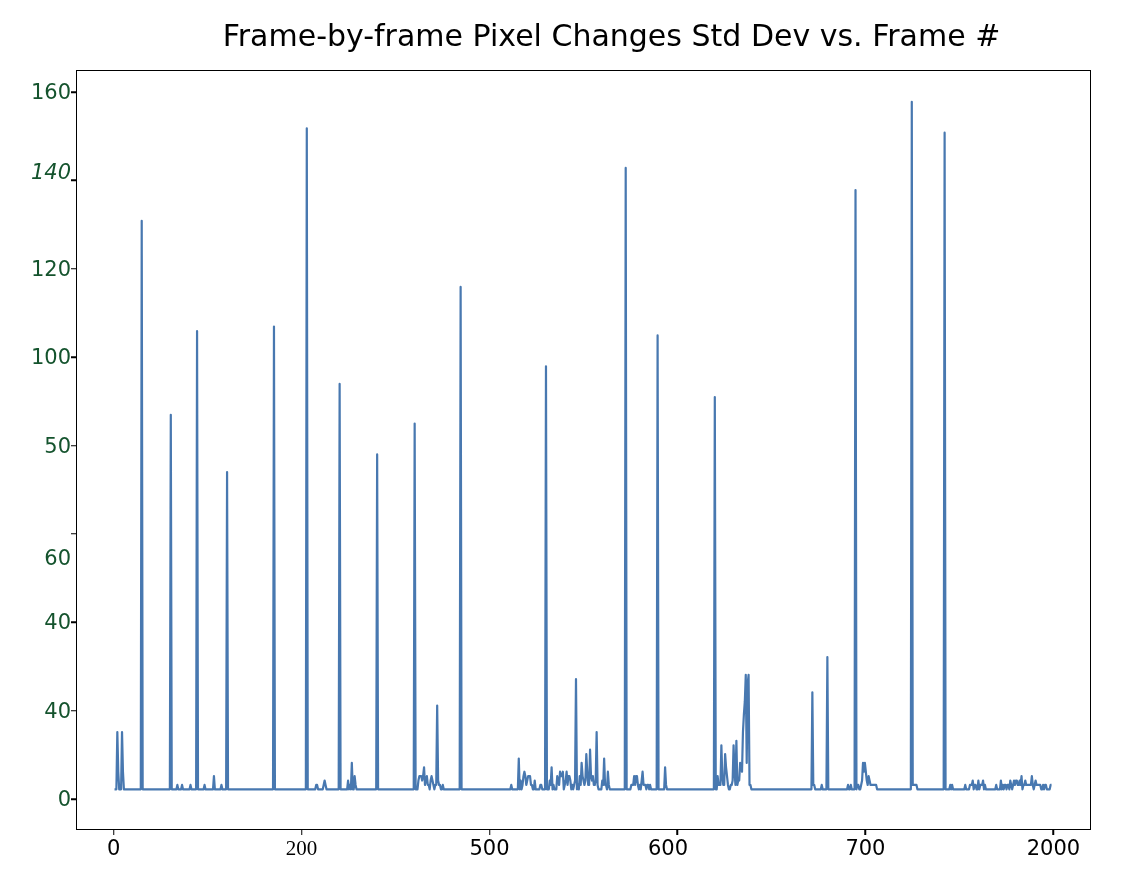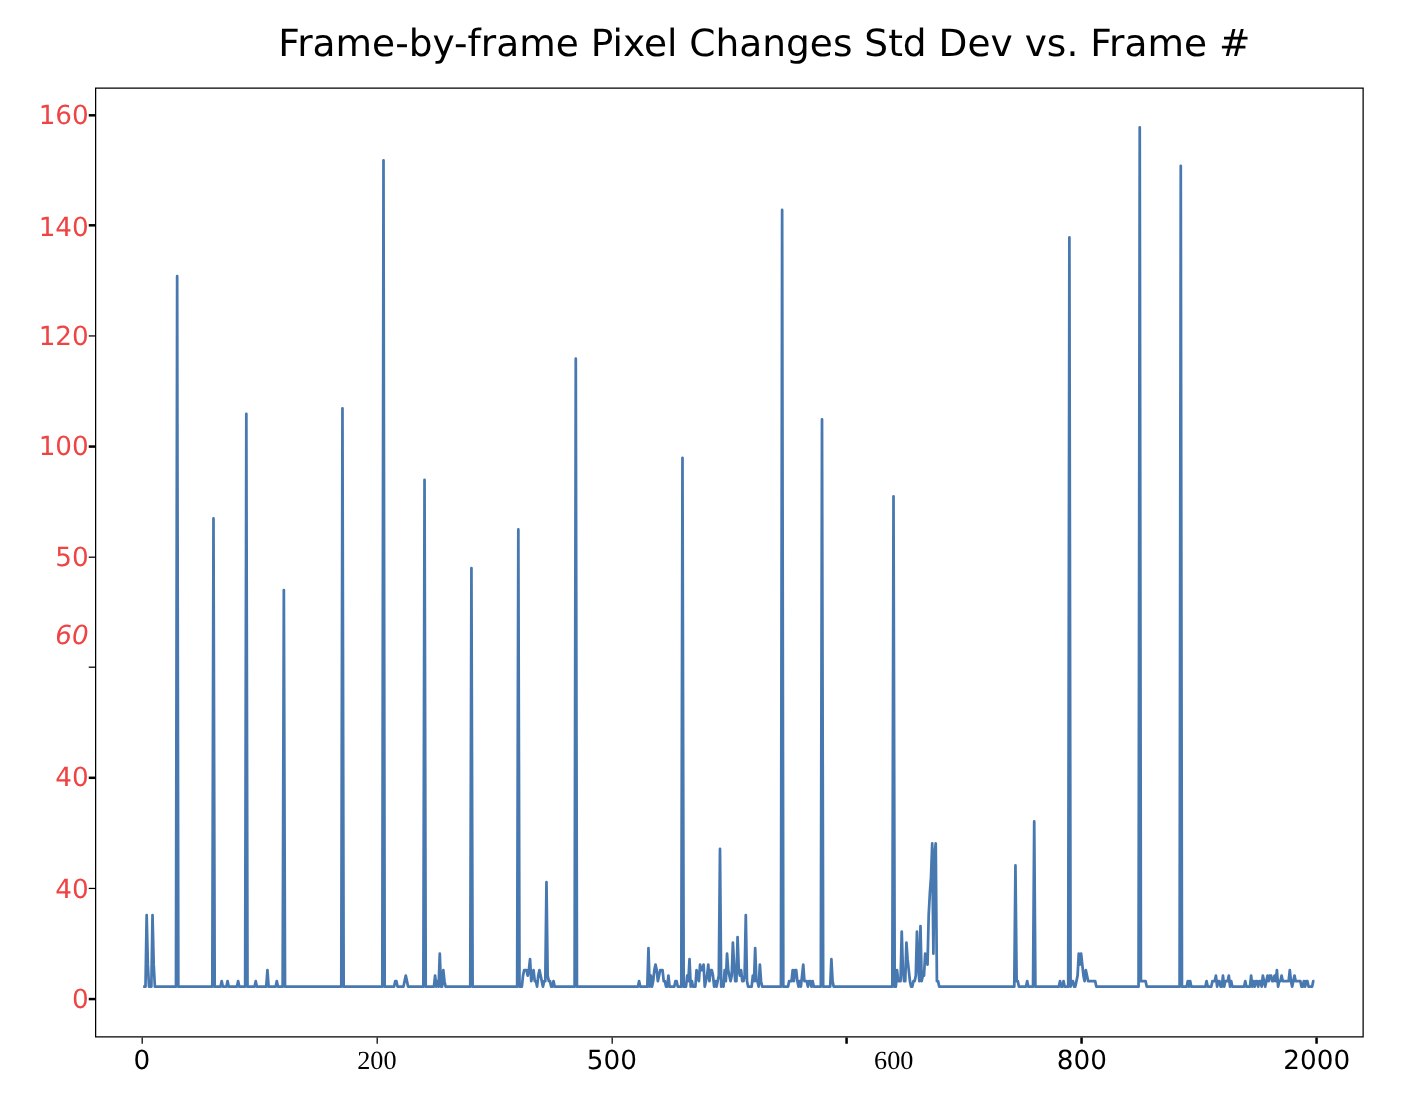--- a/index.html
+++ b/index.html
@@ -39,21 +39,21 @@
     top: 0;
     width: 100%;
     height: 100%;
   }
   .tick-y {
     position: absolute;
     right: 1056px; 
     text-align: right;
     transform: translateY(-50%);
     font-size: 21px;
-    color: #ef4444;
+    color: #14532d;
   }
   .tick-x {
     position: absolute;
     top: 836px;
     transform: translateX(-50%);
     font-size: 21px;
     color: #000000;
   }
   .tick-mark-y {
     position: absolute;
@@ -84,37 +84,37 @@
       </svg>
   </div>
 
   <div></div>
 <div class="tick-y" style="top: 799.07px;">0</div>
     <div class="tick-mark-y" style="top: 799.07px;"></div>
     <div class="tick-y" style="top: 710.698px;">40</div>
     <div class="tick-mark-y" style="top: 710.698px;"></div>
     <div class="tick-y" style="top: 622.326px;">40</div>
     <div class="tick-mark-y" style="top: 622.326px;"></div>
-    <div class="tick-y" style="top: 508px; font-style: italic;">60</div>
+    <div class="tick-y" style="top: 558px;">60</div>
     <div class="tick-mark-y" style="top: 533.953px;"></div>
     <div class="tick-y" style="top: 445.581px;">50</div>
     <div class="tick-mark-y" style="top: 445.581px;"></div>
     <div class="tick-y" style="top: 357.209px; margin-left: 13px;">100</div>
     <div class="tick-mark-y" style="top: 357.209px;"></div>
     <div class="tick-y" style="top: 268.837px;">120</div>
     <div class="tick-mark-y" style="top: 268.837px;"></div>
-    <div class="tick-y" style="top: 182px;">140</div>
+    <div class="tick-y" style="top: 172px; font-style: italic;">140</div>
     <div class="tick-mark-y" style="top: 180.465px;"></div>
     <div class="tick-y" style="top: 92.093px;">160</div>
     <div class="tick-mark-y" style="top: 92.093px;"></div>
     <div class="tick-x" style="left: 113.593px;">0</div>
     <div class="tick-mark-x" style="left: 113.593px;"></div>
     <div class="tick-x" style="left: 301.556px; font-family: Liberation Serif, serif;">200</div>
     <div class="tick-mark-x" style="left: 301.556px;"></div>
     <div class="tick-x" style="left: 489.519px;">500</div>
     <div class="tick-mark-x" style="left: 489.519px;"></div>
-    <div class="tick-x" style="left: 715px; font-family: Liberation Serif, serif;">600</div>
+    <div class="tick-x" style="left: 668px;">600</div>
     <div class="tick-mark-x" style="left: 677.481px;"></div>
-    <div class="tick-x" style="left: 865.444px;">800</div>
+    <div class="tick-x" style="left: 865.444px;">700</div>
     <div class="tick-mark-x" style="left: 865.444px;"></div>
     <div class="tick-x" style="left: 1053.41px;">2000</div>
     <div class="tick-mark-x" style="left: 1053.41px;"></div>
   </div>
 
 </body></html>

